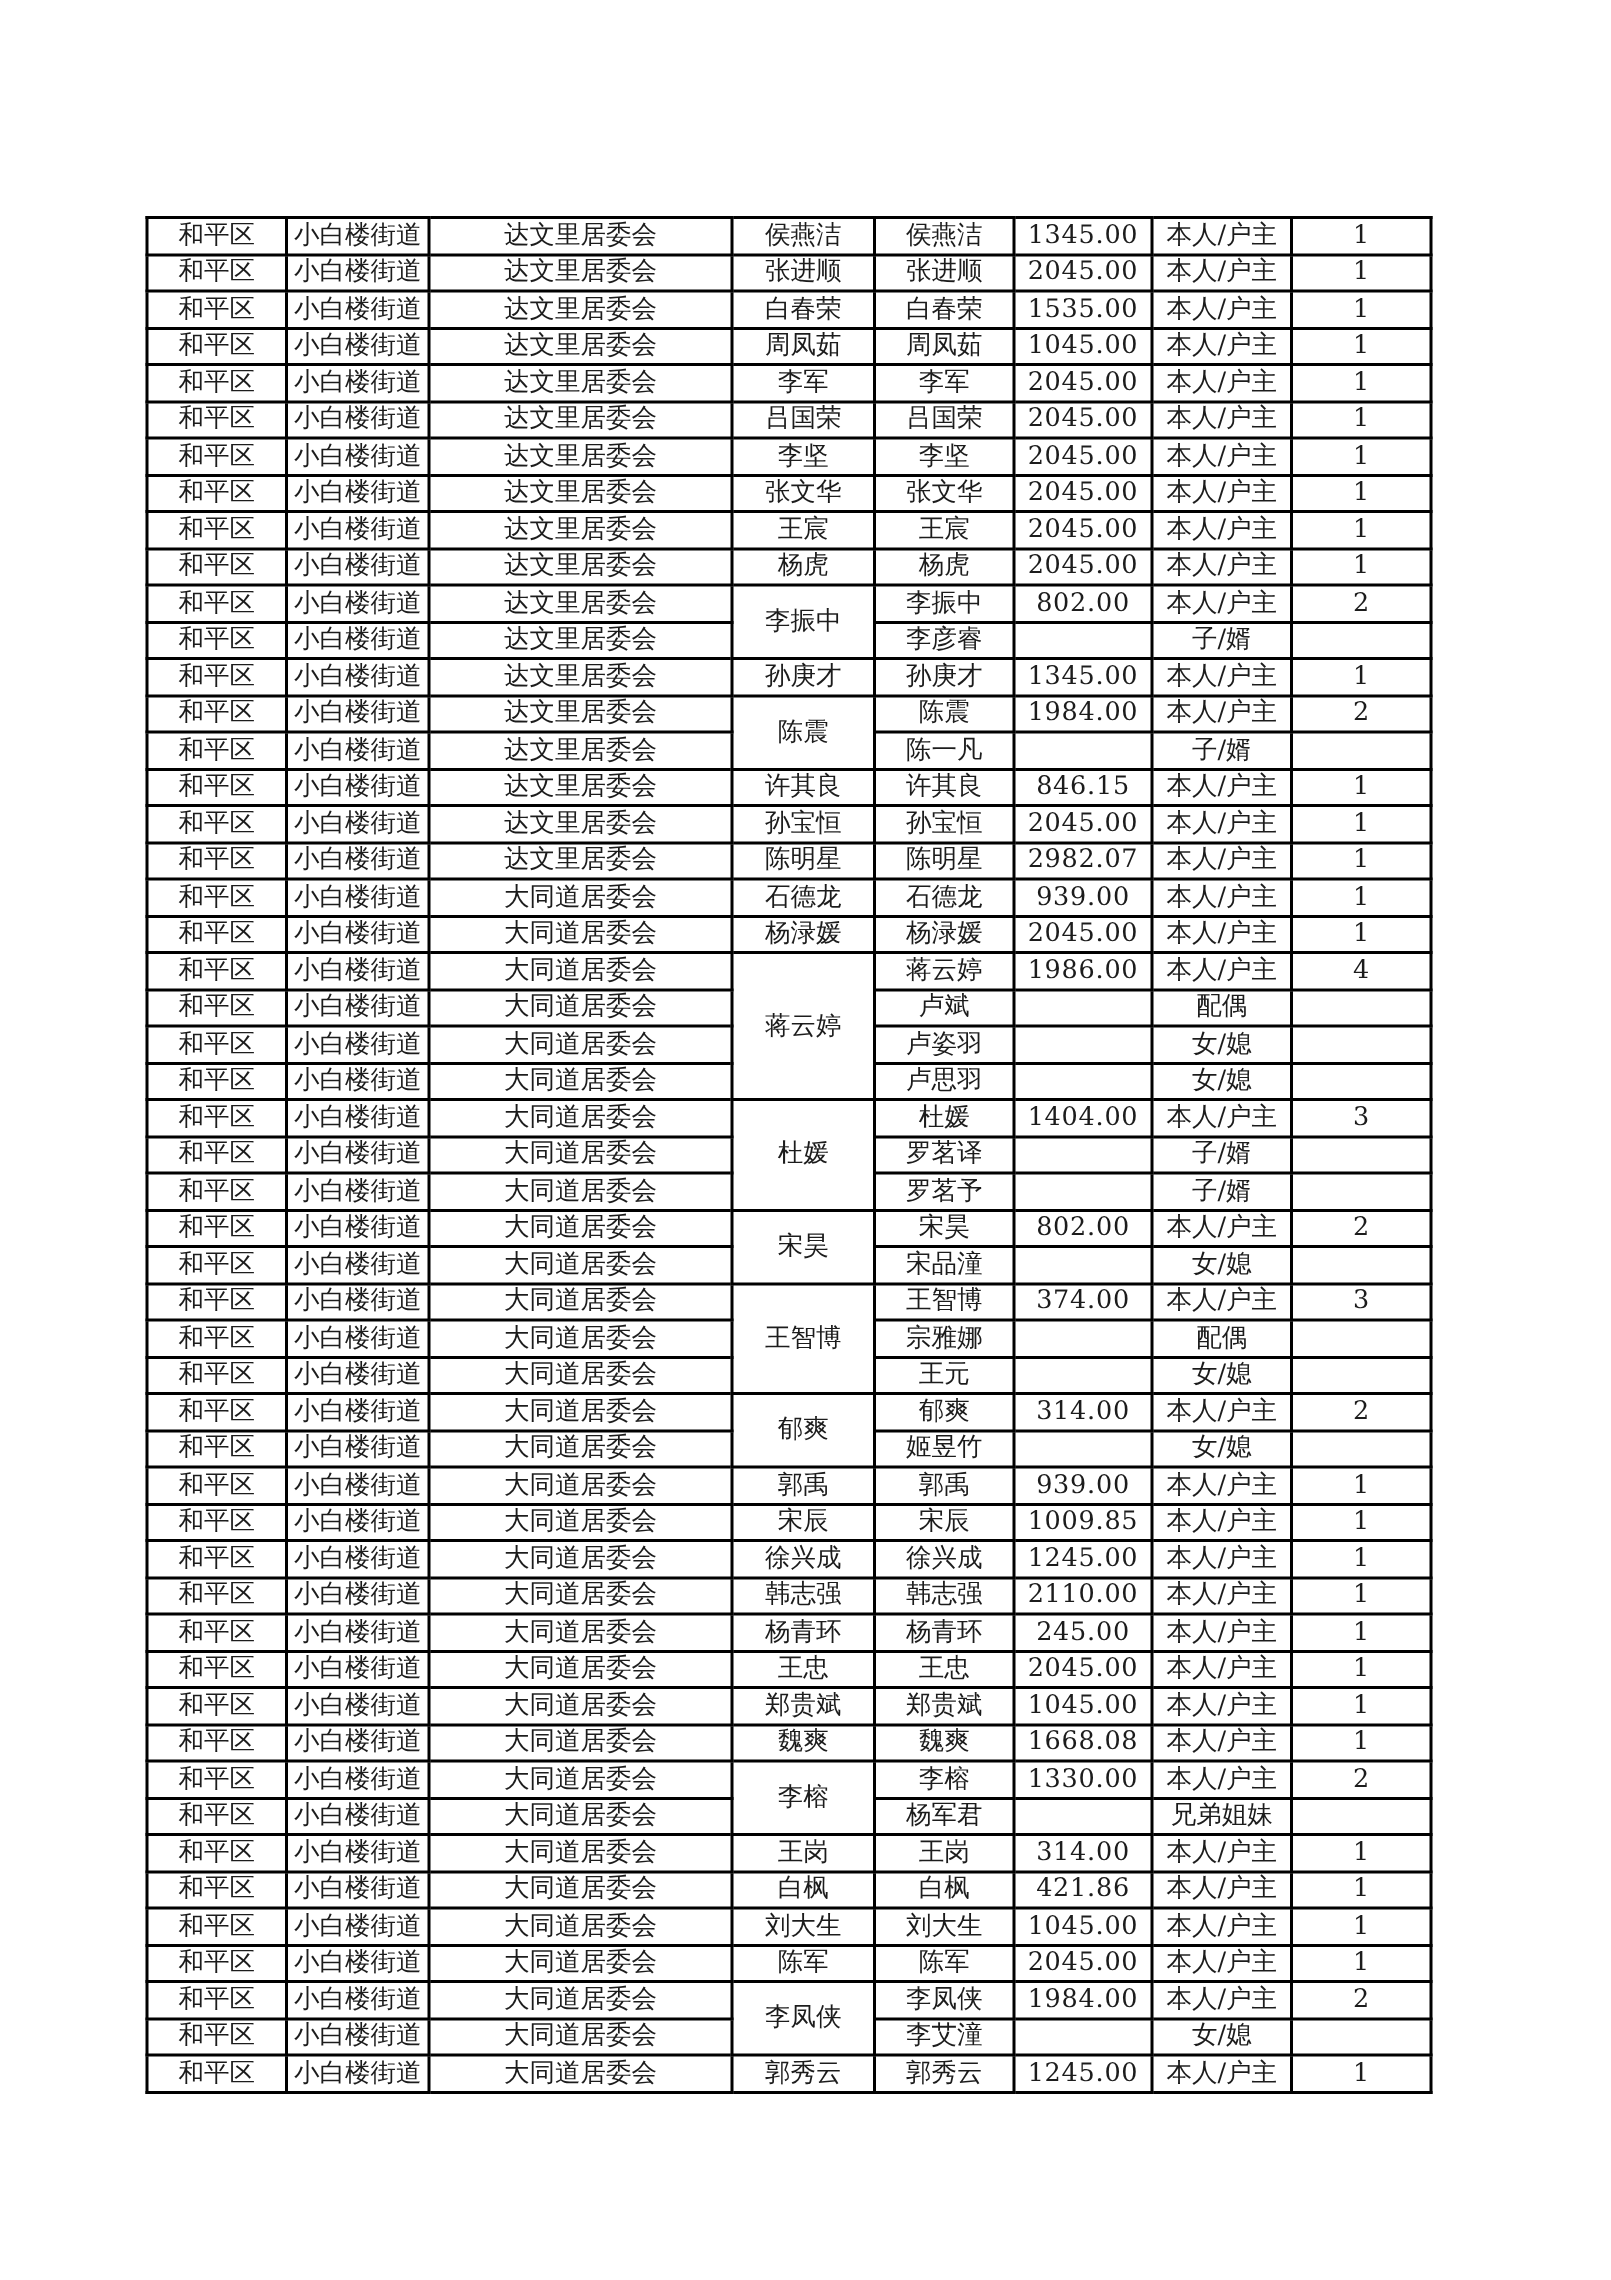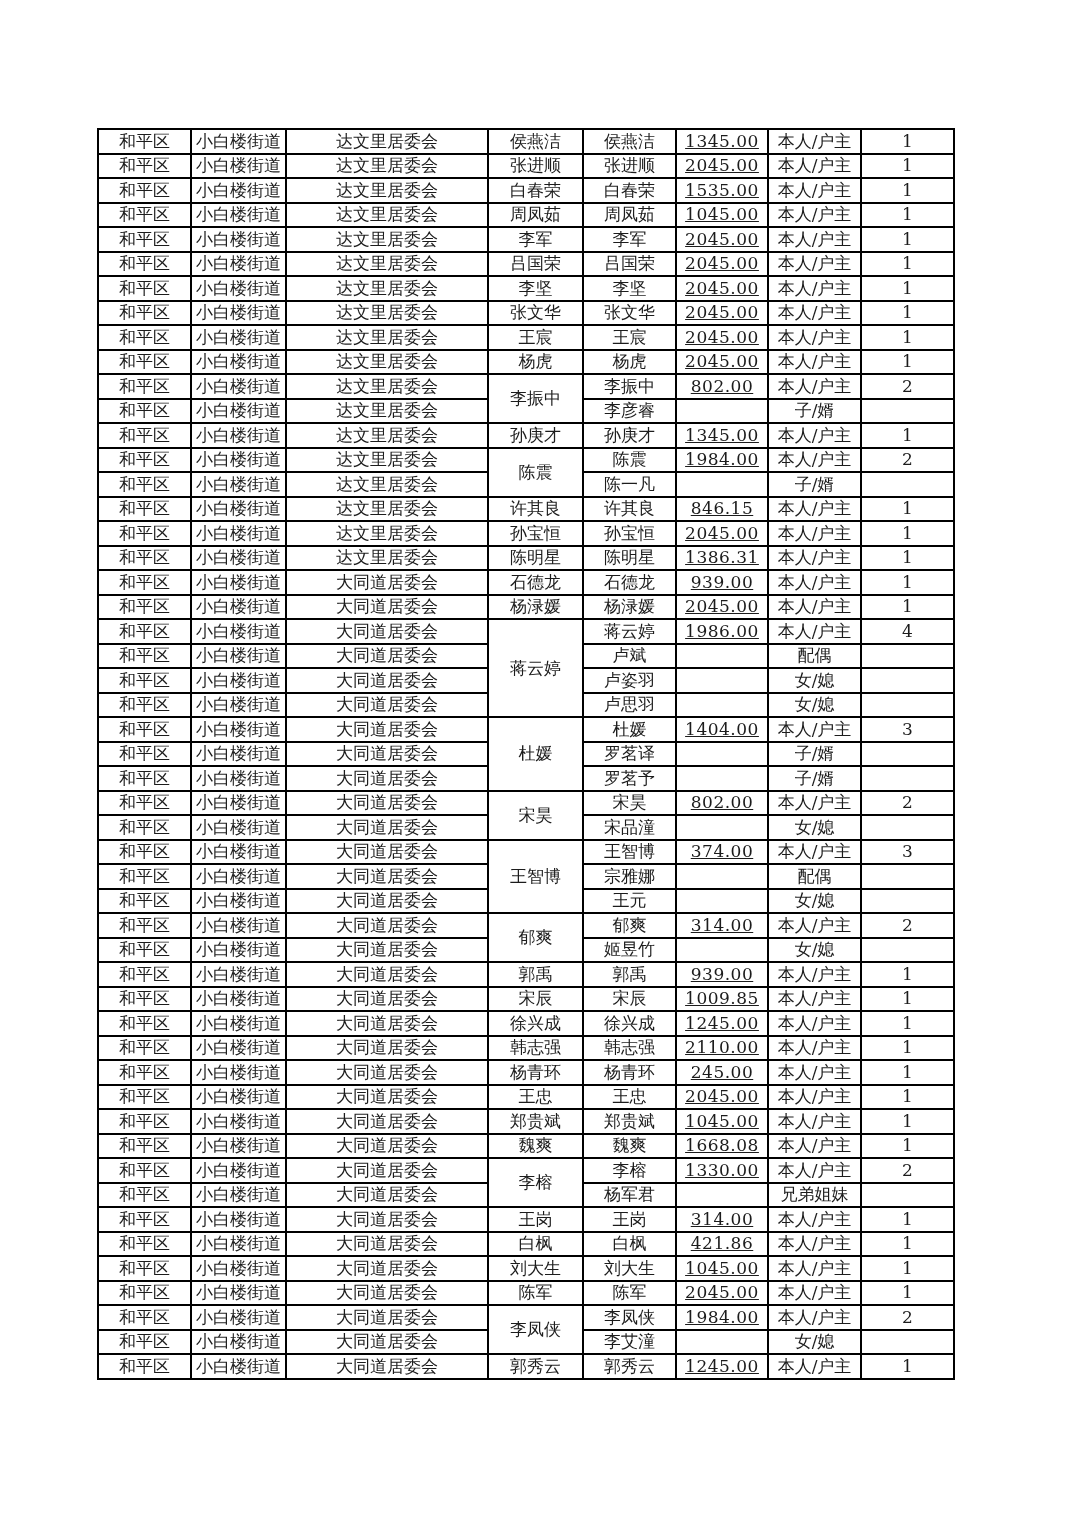--- a/index.html
+++ b/index.html
@@ -17,37 +17,37 @@
   .sheet {
     position: absolute;
     left: 97px;
     top: 128px;
   }
   table.grid {
     border-collapse: collapse;
     table-layout: fixed;
     width: 856px;
     height: 1251px;
+    margin-top: 16px;
   }
   table.grid td {
     border: 2px solid #000000;
     text-align: center;
     vertical-align: middle;
     font-size: 17px;
     line-height: 1;
     padding: 0;
     overflow: hidden;
     white-space: nowrap;
   }
   table.grid tr {
     height: 24.5px;
   }
   td.amount {
     letter-spacing: 0.5px;
-    text-decoration: underline;
   }
 </style>
 </head>
 <body>
 
 <div class="sheet">
   <table class="grid">
     <colgroup>
       <col style="width:93px">
       <col style="width:95px">
@@ -226,21 +226,21 @@
           <td class="amount">2045.00</td>
           <td>本人/户主</td>
           <td>1</td>
         </tr>
         <tr>
           <td>和平区</td>
           <td>小白楼街道</td>
           <td>达文里居委会</td>
           <td>陈明星</td>
           <td>陈明星</td>
-          <td class="amount">1386.31</td>
+          <td class="amount">2982.07</td>
           <td>本人/户主</td>
           <td>1</td>
         </tr>
         <tr>
           <td>和平区</td>
           <td>小白楼街道</td>
           <td>大同道居委会</td>
           <td>石德龙</td>
           <td>石德龙</td>
           <td class="amount">939.00</td>

